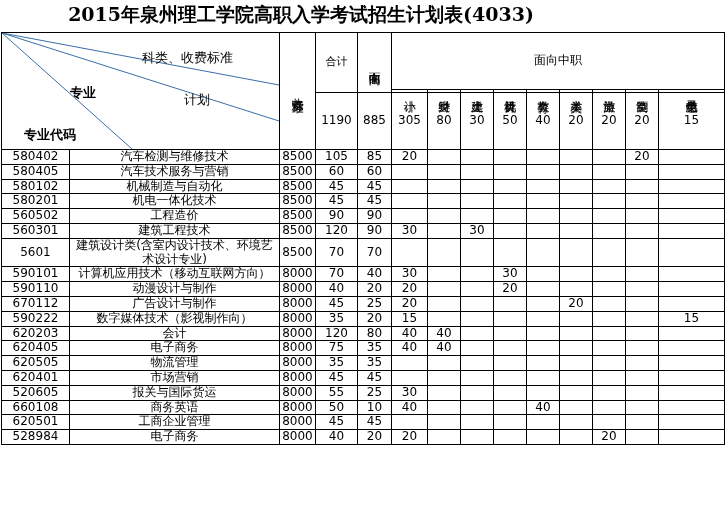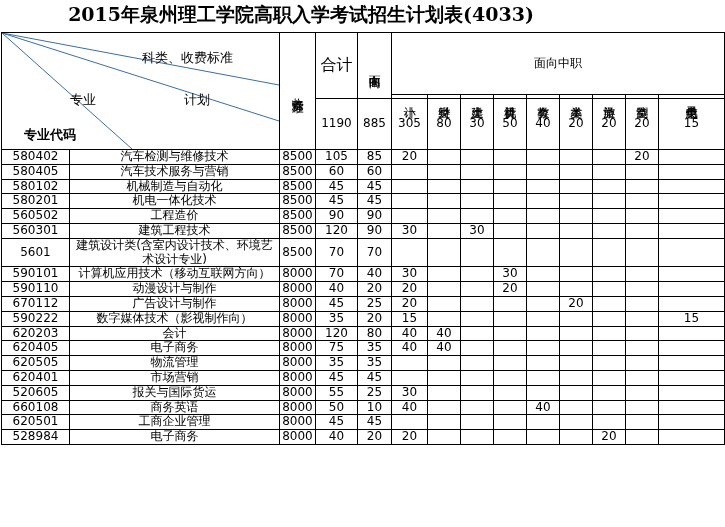--- a/index.html
+++ b/index.html
@@ -53,21 +53,21 @@
   .h-corner svg {
     position: absolute;
     left: 0; top: 0;
   }
   .corner-lbl {
     position: absolute;
     font-size: 13px;
     white-space: nowrap;
   }
   .cl-kelei   { left: 140px; top: 18px; }
-  .cl-zhuanye { left: 68px;  top: 60px; }
+  .cl-zhuanye { left: 68px;  top: 53px; font-weight: bold; }
   .cl-jihua   { left: 182px; top: 60px; }
   .cl-code    { left: 22px;   top: 95px; font-weight: bold; }
 
   .vert {
     writing-mode: vertical-rl;
     text-orientation: upright;
     letter-spacing: 1px;
     white-space: nowrap;
     margin: 0 auto;
     font-size: 12px;
@@ -75,21 +75,21 @@
   }
   .vert2 {
     writing-mode: vertical-rl;
     text-orientation: upright;
     white-space: normal;
     margin: 0 auto;
     font-size: 12px;
     line-height: 1.05;
     max-height: 78px;
   }
-  .mid-big { font-size: 16px; }
+  .mid-big { font-size: 11px; }
   .totals td { font-weight: bold; font-size: 13px; }
   .l { text-align: left; padding-left: 4px; }
   .rowtxt { font-size: 12.5px; }
   td.data { font-size: 12.5px; }
 </style>
 </head>
 <body>
 
 <div class="page">
 

